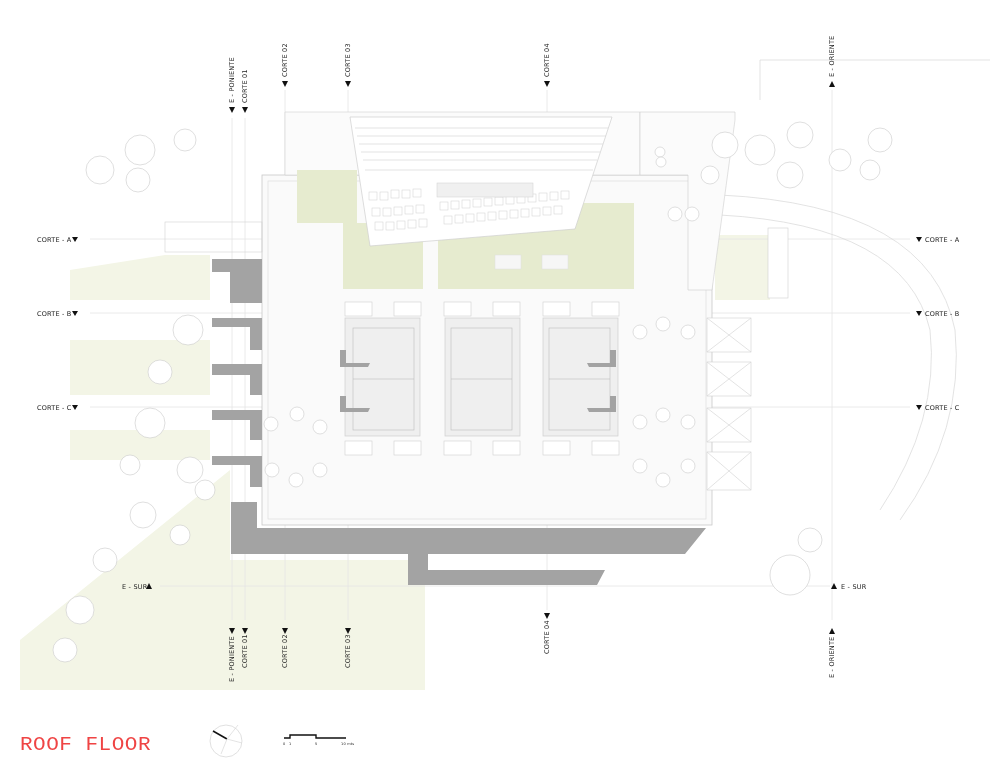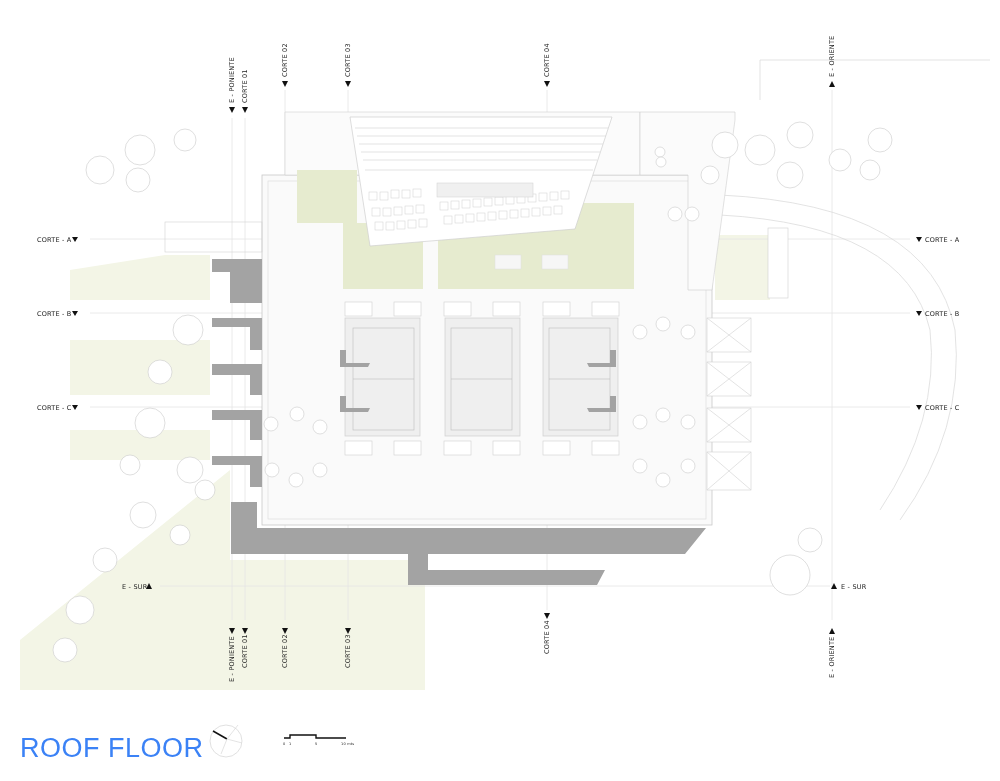--- a/index.html
+++ b/index.html
@@ -1,19 +1,19 @@
 <!DOCTYPE html>
 <html><head>
 <meta charset="utf-8">
 <style>
   html,body{margin:0;padding:0;background:#ffffff;}
   body{width:1000px;height:781px;position:relative;overflow:hidden;font-family:"DejaVu Sans","Liberation Sans",sans-serif;}
   svg{position:absolute;left:0;top:0;}
   .lbl{font-family:"DejaVu Sans","Liberation Sans",sans-serif;font-size:6.5px;fill:#222;letter-spacing:0.2px;}
-  .title{position:absolute;left:20px;top:733px;font-family:Liberation Sans, sans-serif;font-size:27px;color:#3b82f6;letter-spacing:0.5px;font-weight:300;}
+  .title{position:absolute;left:20px;top:733px;font-family:Liberation Mono, monospace;font-size:21px;color:#ef4444;letter-spacing:0.5px;font-weight:300;}
   .thin{stroke:#d7d7d7;stroke-width:0.7;fill:none;}
   .grid{stroke:#e4e4e4;stroke-width:0.8;fill:none;}
   .wall{fill:#a3a3a3;}
   .lawn{fill:#e6ebcf;}
   .lawn2{fill:#f3f5e6;}
   .court{fill:#efefef;stroke:#cfcfcf;stroke-width:0.7;}
   .tree{fill:#ffffff;stroke:#c9c9c9;stroke-width:0.6;}
 </style>
 </head>
 <body>

